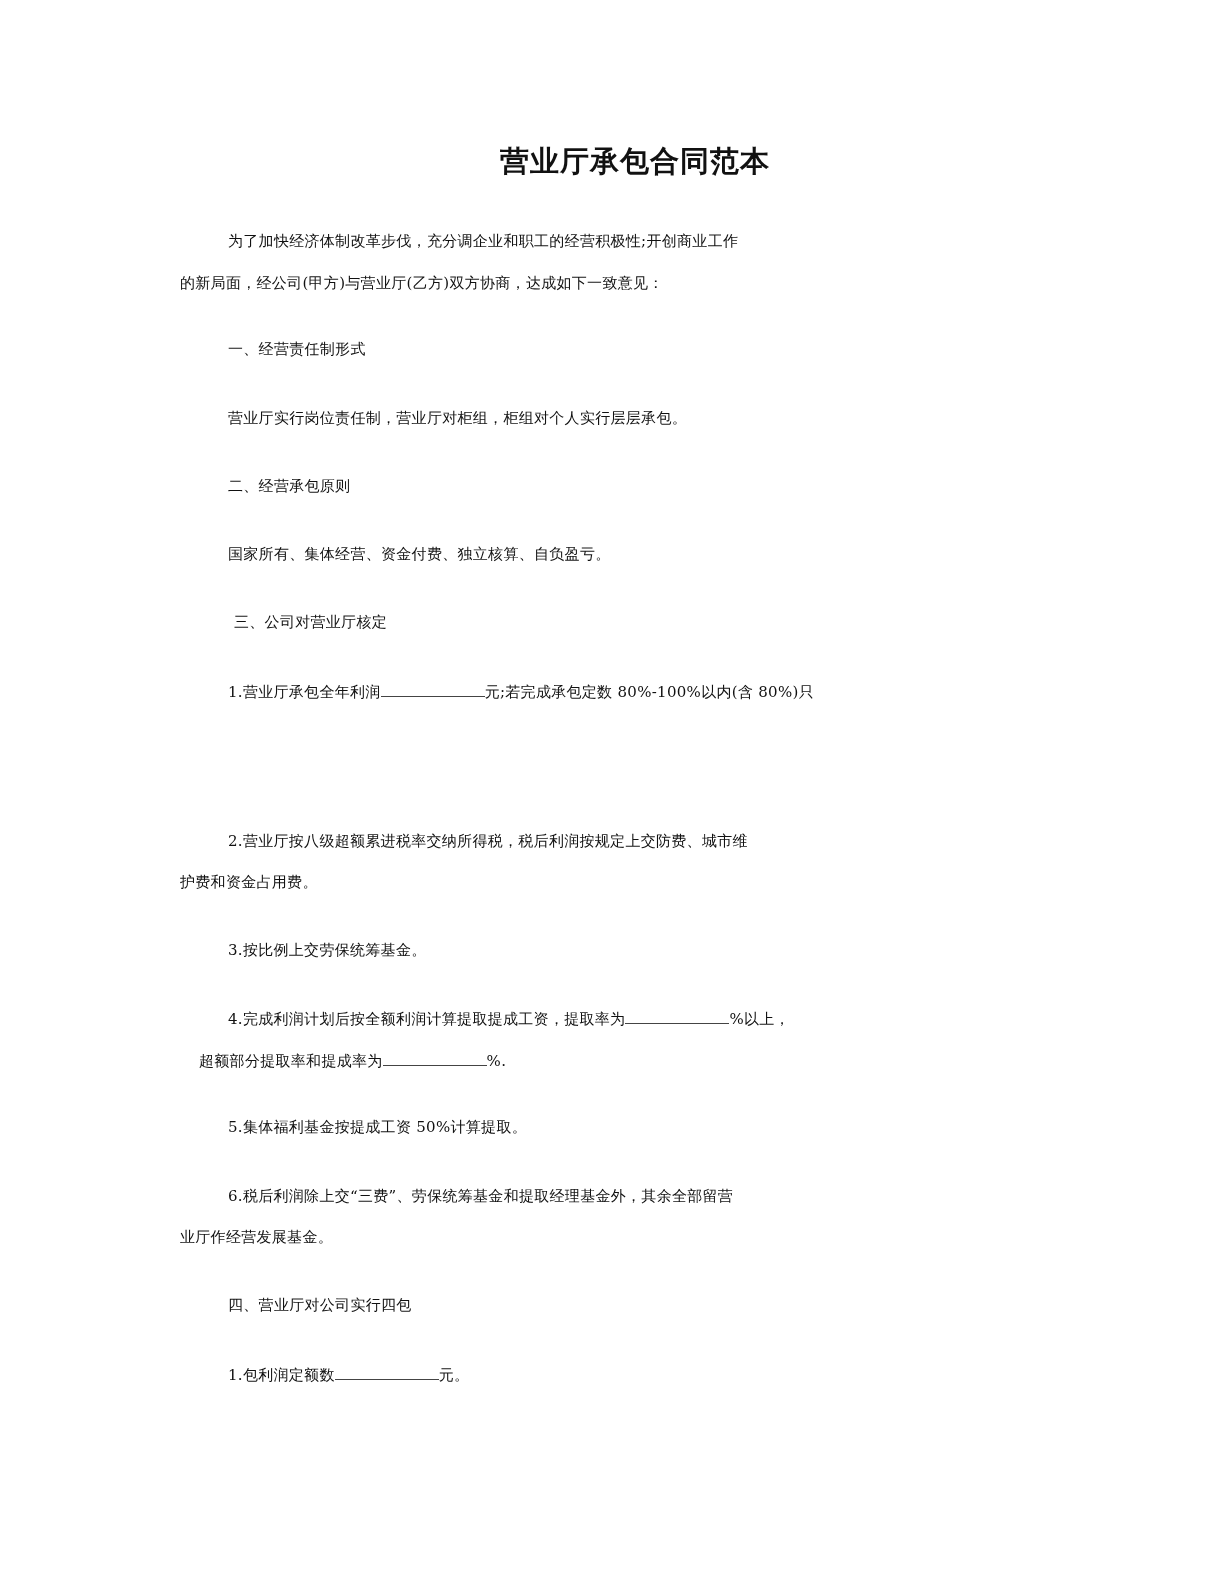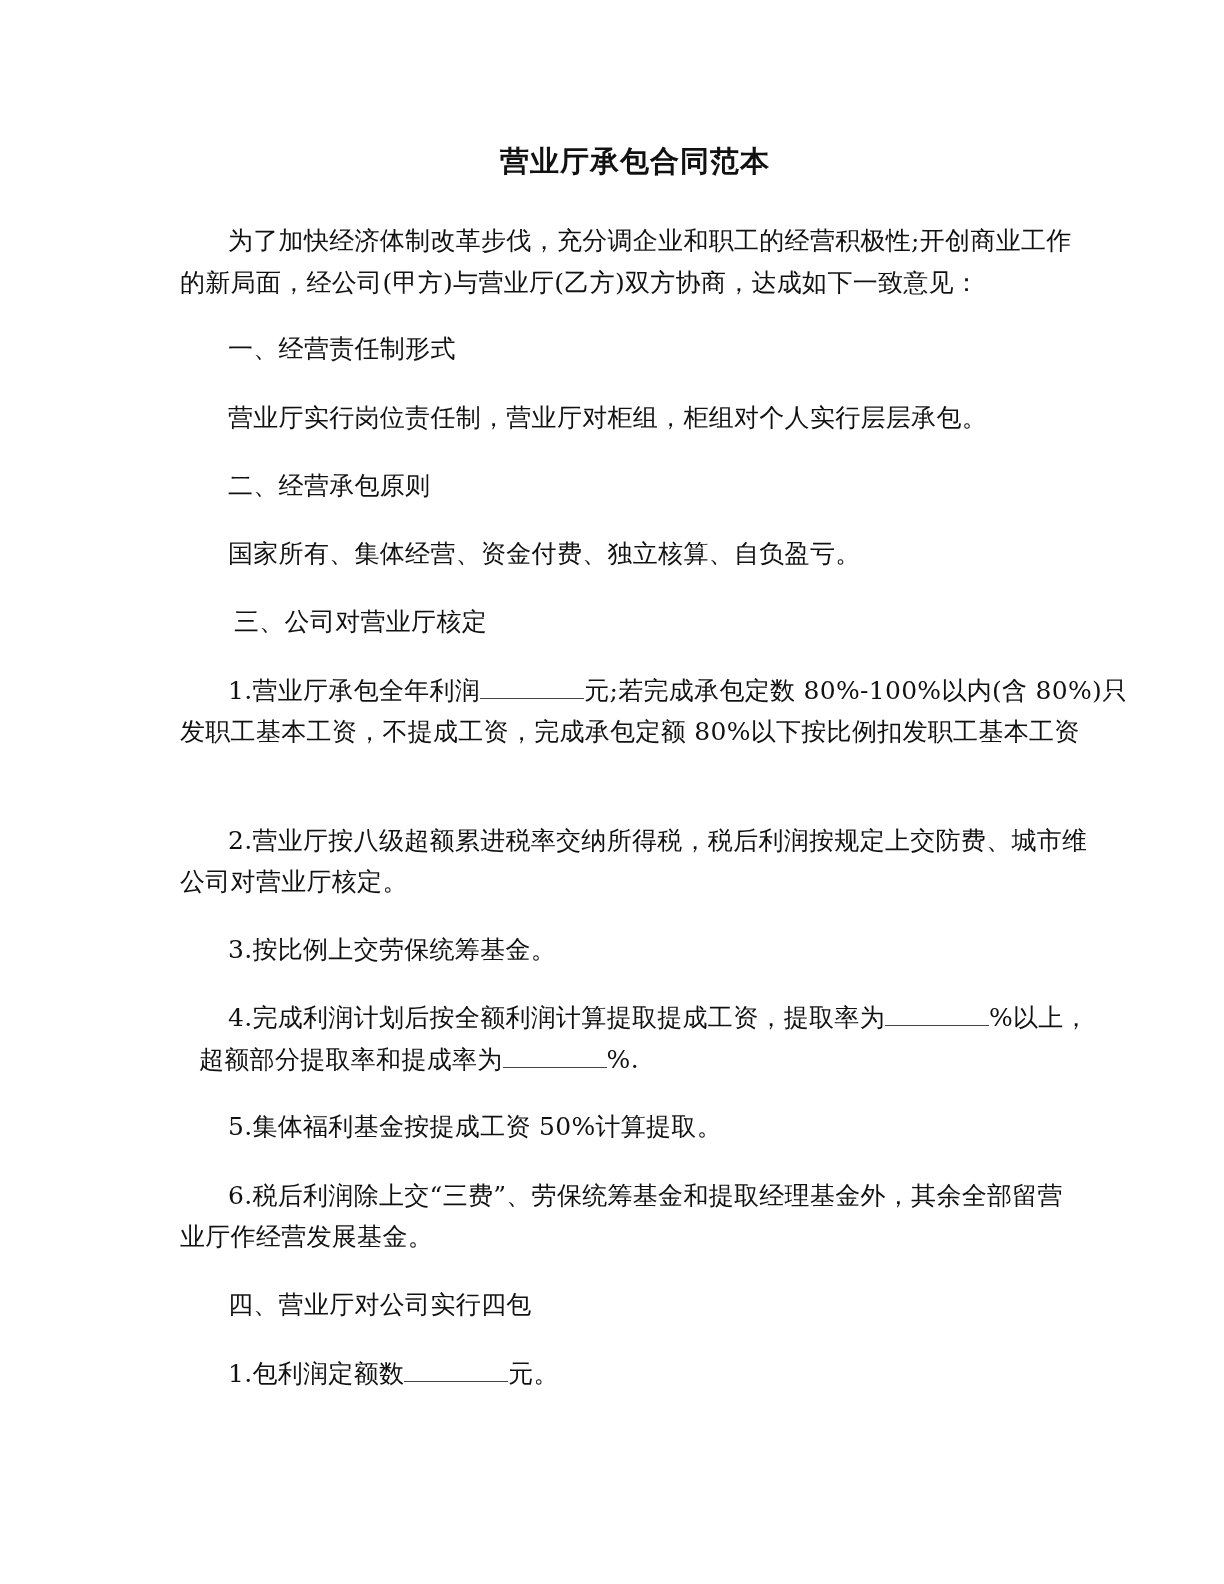--- a/index.html
+++ b/index.html
@@ -2,21 +2,21 @@
 <html><head>
 <meta charset="utf-8">
 <style>
   html, body { margin: 0; padding: 0; background: #ffffff; }
   body { width: 1224px; height: 1584px; position: relative; overflow: hidden;
          font-family: "DejaVu Serif", "Liberation Serif", serif; color: #111; }
   .page { position: absolute; left: 0; top: 0; width: 1008px; height: 1584px; }
   .title { position: absolute; left: 0; width: 1270px; top: 142px; text-align: center;
            font-size: 29px; font-weight: bold; letter-spacing: 1px;
            font-family: "DejaVu Sans", "Liberation Sans", sans-serif; }
-  .line { position: absolute; left: 180px; white-space: nowrap; font-size: 25px;
+  .line { position: absolute; left: 180px; white-space: nowrap; font-size: 15px;
           line-height: 30px; letter-spacing: 0.3px; }
   .indent { left: 228px; }
   .blank { display: inline-block; width: 104px; border-bottom: 1px solid #444;
            height: 20px; vertical-align: baseline; }
 </style>
 </head>
 <body>
 
 <div class="page">
   <div class="title">营业厅承包合同范本</div>
@@ -28,24 +28,23 @@
   <div class="line indent" style="top:403px;">营业厅实行岗位责任制，营业厅对柜组，柜组对个人实行层层承包。</div>
 
   <div class="line indent" style="top:471px;">二、经营承包原则</div>
   <div class="line indent" style="top:539px;">国家所有、集体经营、资金付费、独立核算、自负盈亏。</div>
 
   <div class="line indent" style="top:607px;margin-left:6px;">三、公司对营业厅核定</div>
 
   <div class="line indent" style="top:676px;">
     <span>1.营业厅承包全年利润</span><span class="blank"></span><span>元;若完成承包定数 80%-100%以内(含 80%)只</span>
   </div>
-  <div class="line" style="top:717px;">发职工基本工资，不提成工资，完成承包定额 80%以下按比例扣发职工基本工资</div>
 
   <div class="line indent" style="top:826px;">2.营业厅按八级超额累进税率交纳所得税，税后利润按规定上交防费、城市维</div>
-  <div class="line" style="top:867px;">公司对营业厅核定。</div>
+  <div class="line" style="top:867px;">护费和资金占用费。</div>
 
   <div class="line indent" style="top:935px;">3.按比例上交劳保统筹基金。</div>
 
   <div class="line indent" style="top:1003px;">
     <span>4.完成利润计划后按全额利润计算提取提成工资，提取率为</span><span class="blank"></span><span>%以上，</span>
   </div>
   <div class="line" style="top:1045px;margin-left:19px;">
     <span>超额部分提取率和提成率为</span><span class="blank"></span><span>%.</span>
   </div>
 

